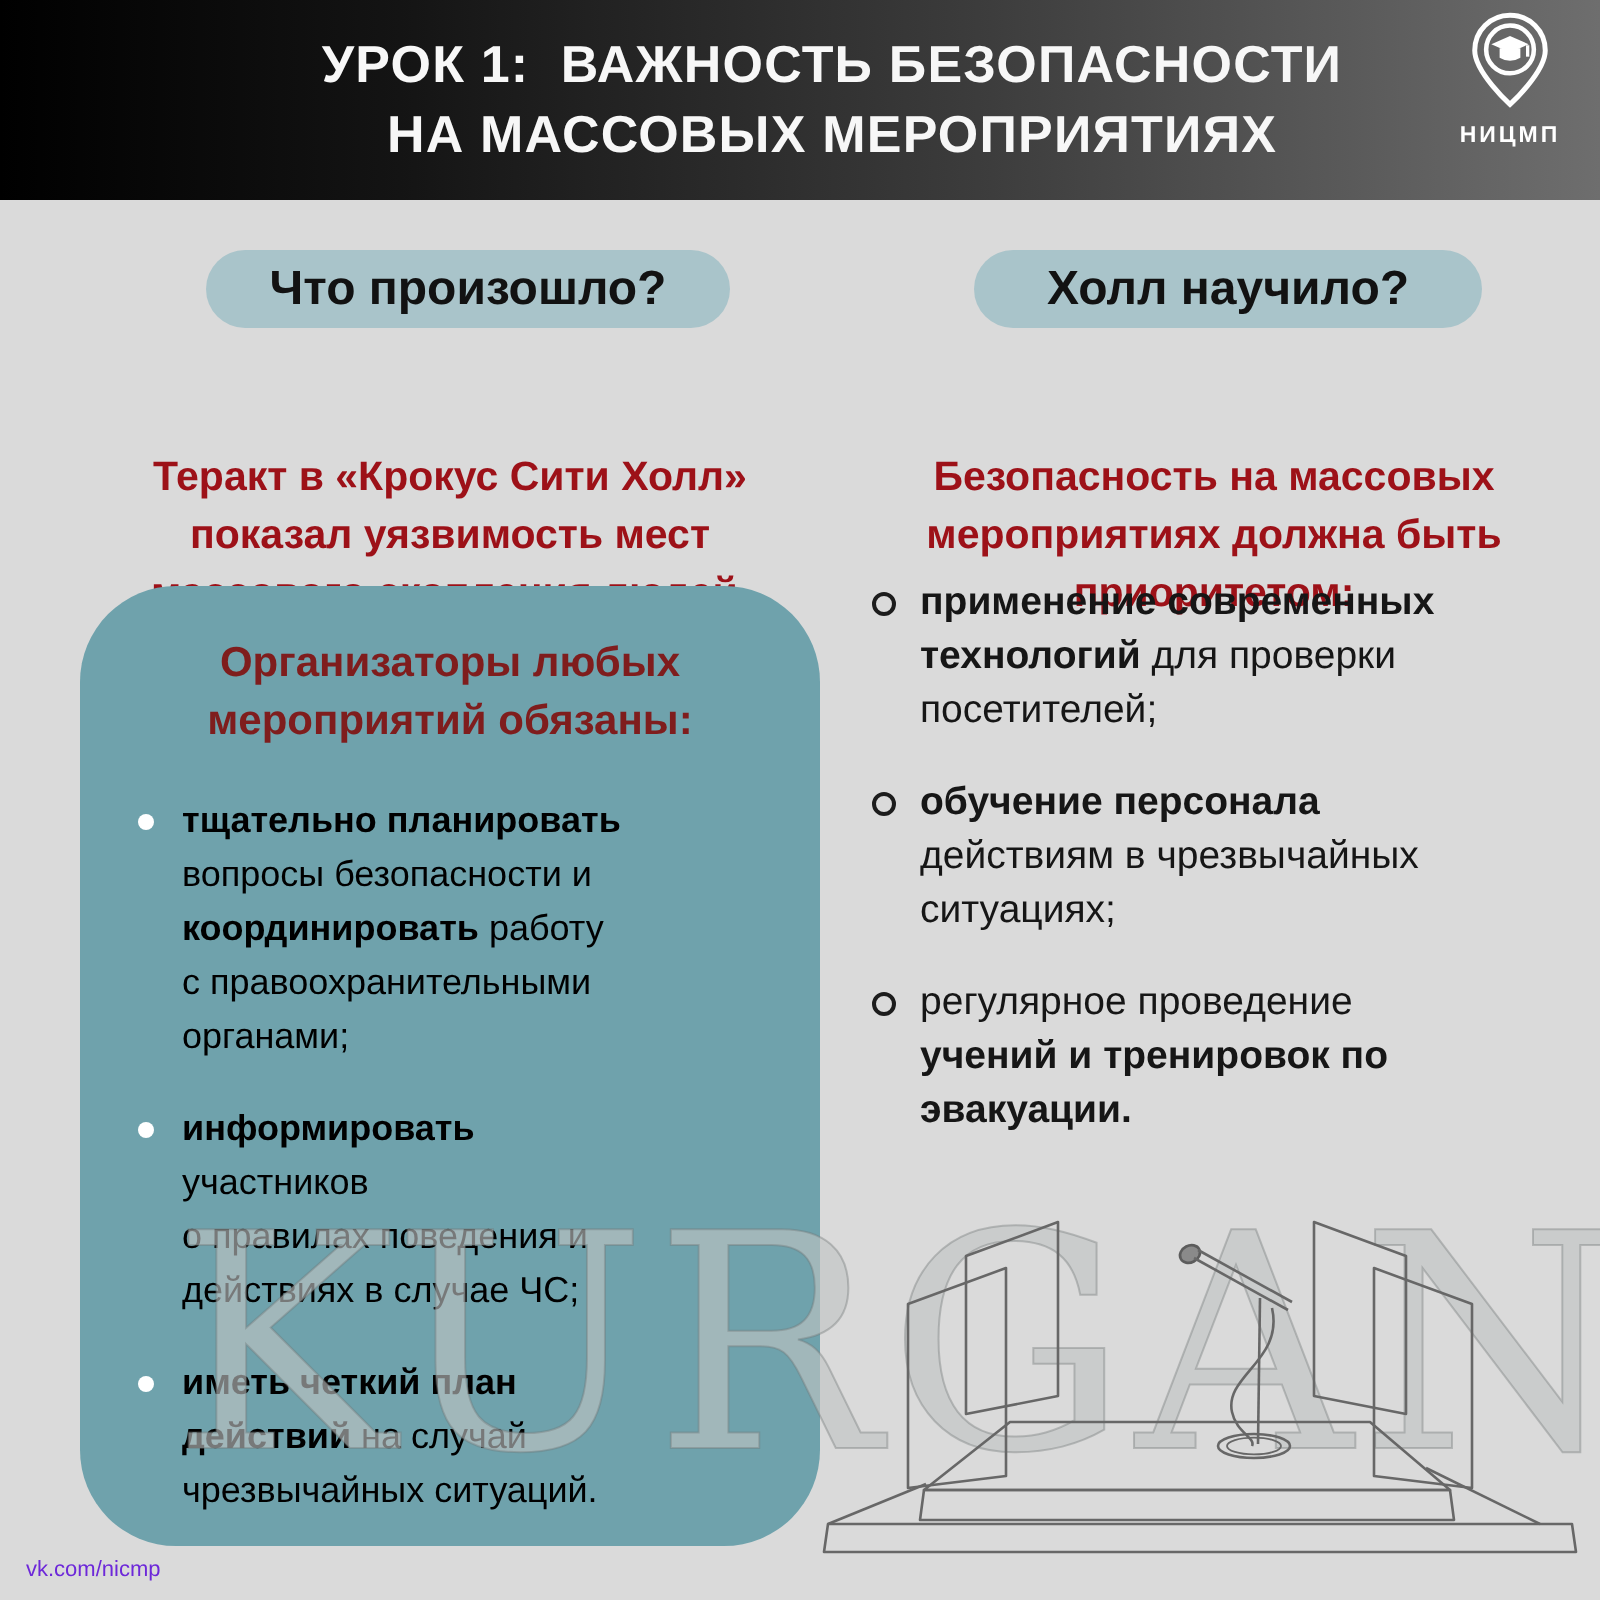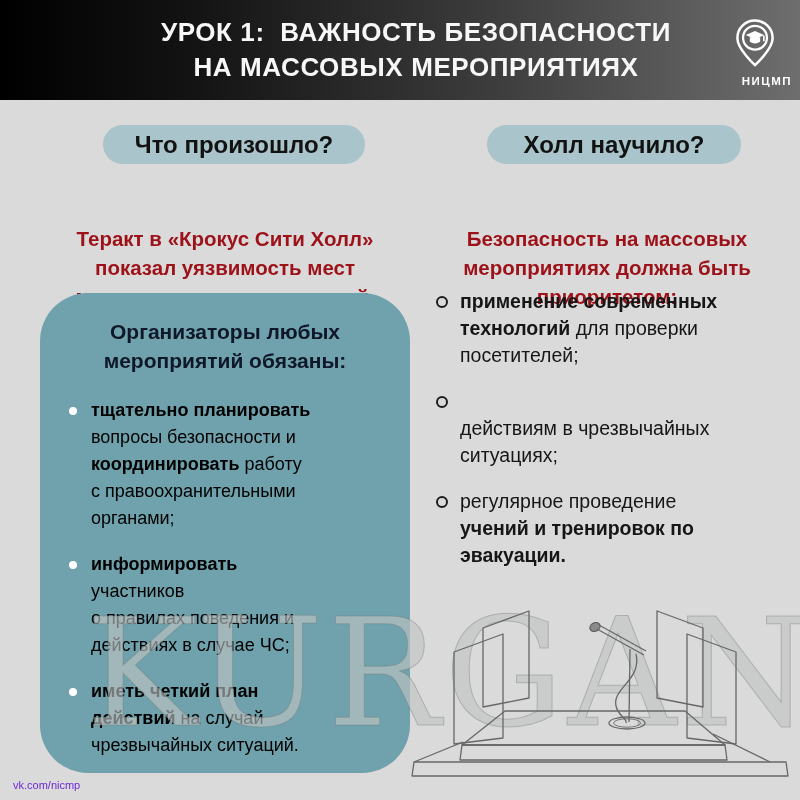--- a/index.html
+++ b/index.html
@@ -11,21 +11,21 @@
   
   .header{
     position:absolute; left:0; top:0; width:800px; height:100px;
     background:linear-gradient(90deg,#000000 0%,#141414 25%,#3d3d3d 62%,#6e6e6e 100%);
   }
   .title{
     position:absolute; left:16px; top:15px; width:800px;
     text-align:center; color:#f7f7f7; font-weight:700; font-size:26px;
     line-height:35px; letter-spacing:.6px; white-space:pre-line;
   }
-  .logo{position:absolute; right:8px; top:18px; width:74px; text-align:right;}
+  .logo{position:absolute; right:8px; top:5px; width:74px; text-align:center;}
   .logo svg{display:block; margin:0 auto;}
   .logo-label{color:#ffffff; font-size:11.5px; font-weight:700; letter-spacing:1.5px; margin-top:1px;}
   
   .pill{
     position:absolute; top:125px; height:39px; background:#a9c4ca; border-radius:22px;
     display:flex; align-items:center; justify-content:center;
     color:#121212; font-weight:700; font-size:24px;
   }
   .pill-left{left:103px; width:262px;}
   .pill-right{left:487px; width:254px;}
@@ -36,21 +36,21 @@
   }
   .intro-left{left:30px; width:390px;}
   .intro-right{left:422px; width:370px;}
   
   .teal-box{
     position:absolute; left:40px; top:293px; width:370px; height:480px;
     background:#6fa2ac; border-radius:48px; box-sizing:border-box;
     padding:24px 20px 0 20px;
   }
   .teal-heading{
-    text-align:center; color:#0f172a; font-weight:700; font-size:21px;
+    text-align:center; color:#7f1d1d; font-weight:700; font-size:21px;
     line-height:29px; white-space:pre-line; margin:0 0 22px 0;
   }
   ul.blist{list-style:none; margin:0; padding:0;}
   ul.blist li{display:flex; align-items:flex-start;}
   .txt{white-space:pre-line;}
   .txt .bold{font-weight:700;}
   
   .teal-list li{margin-bottom:19px;}
   .teal-list .dot{
     flex:0 0 8px; width:8px; height:8px; border-radius:50%;
@@ -144,21 +144,21 @@
 
   <ul class="blist dark-list">
     <li>
       <span class="dot"></span>
       <span class="txt"><span class="bold">применение современных
 технологий</span><span> для проверки
 посетителей;</span></span>
     </li>
     <li>
       <span class="dot"></span>
-      <span class="txt"><span>
+      <span class="txt"><span class="bold">обучение персонала</span><span>
 действиям в чрезвычайных
 ситуациях;</span></span>
     </li>
     <li>
       <span class="dot"></span>
       <span class="txt"><span>регулярное проведение
 </span><span class="bold">учений и тренировок по
 эвакуации.</span></span>
     </li>
   </ul>

